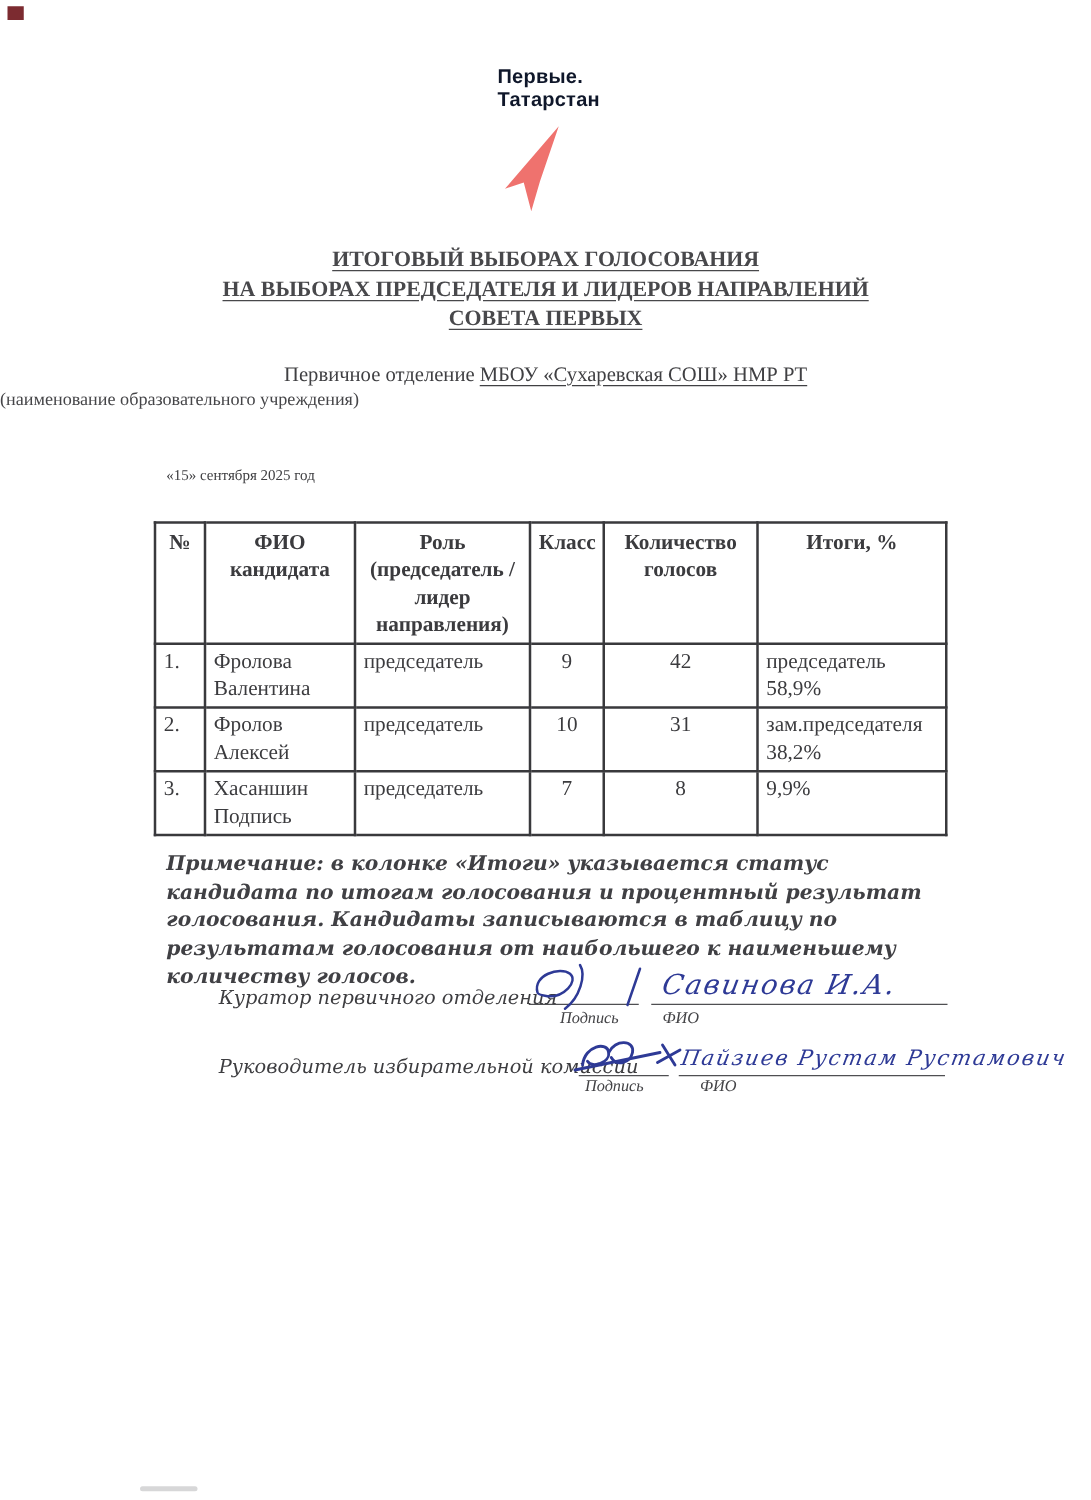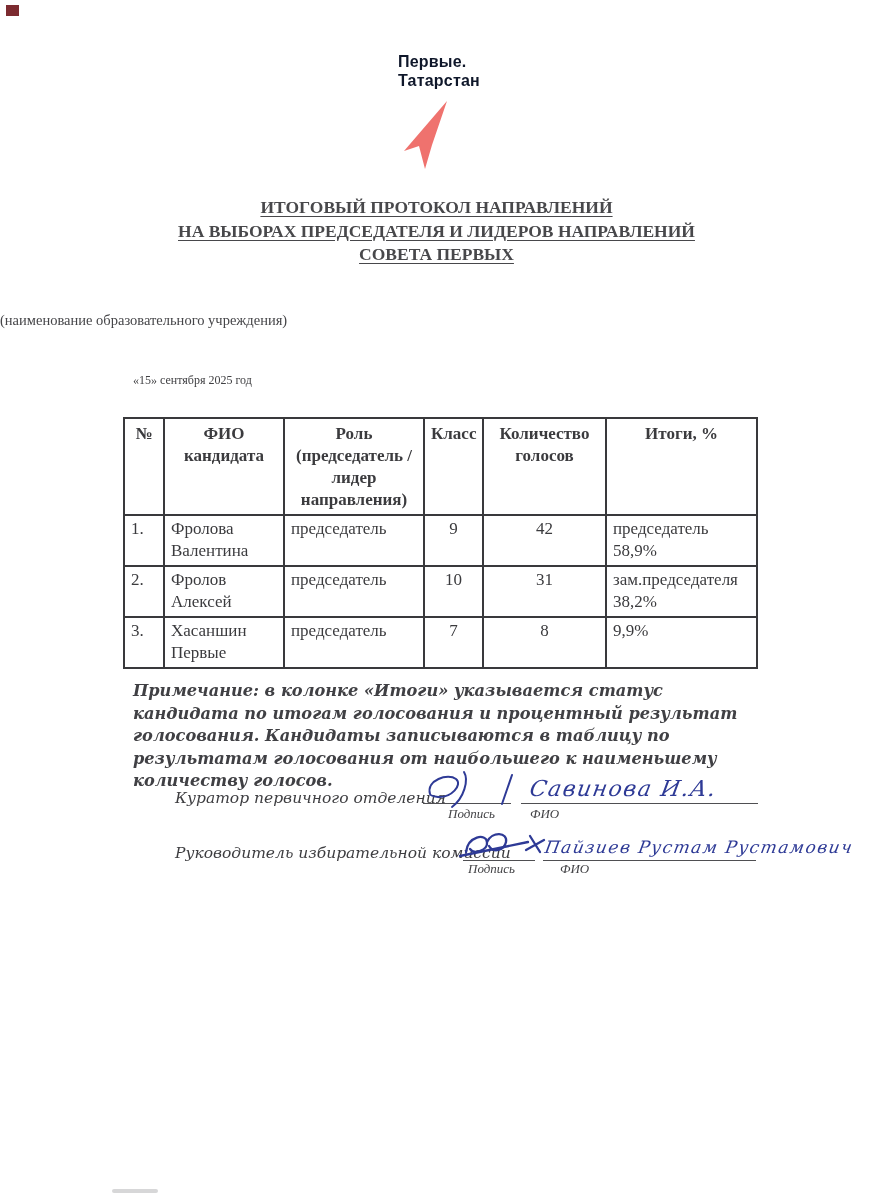--- a/index.html
+++ b/index.html
@@ -56,25 +56,28 @@
 
   <div class="logo-text">
     <div>Первые.</div>
     <div>Татарстан</div>
   </div>
   <svg class="logo-arrow" width="68" height="74" viewBox="0 0 68 74">
     <polygon points="49,4 6,54 21,49 27,72 34,48" fill="#ee6a66" opacity="0.95"></polygon>
   </svg>
 
   <div class="title">
-    <div class="title-line">ИТОГОВЫЙ ПРОТОКОЛ НАПРАВЛЕНИЙ</div>
+    <div class="title-line">ИТОГОВЫЙ ВЫБОРАХ ГОЛОСОВАНИЯ</div>
     <div class="title-line">НА ВЫБОРАХ ПРЕДСЕДАТЕЛЯ И ЛИДЕРОВ НАПРАВЛЕНИЙ</div>
     <div class="title-line">СОВЕТА ПЕРВЫХ</div>
   </div>
 
+  <div class="org-line">
+    <span>Первичное отделение </span><span class="org-name">МБОУ «Сухаревская СОШ» НМР РТ</span>
+  </div>
   <div class="org-caption">(наименование образовательного учреждения)</div>
 
   <div class="date">«15» сентября 2025 год</div>
 
   <table class="results">
     <colgroup>
       <col style="width:40px">
         <col style="width:120px">
         <col style="width:140px">
       <col style="width:59px">
@@ -103,21 +106,21 @@
       <tr>
         <td>2.</td>
         <td>Фролов Алексей</td>
         <td>председатель</td>
         <td class="c">10</td>
         <td class="c">31</td>
         <td>зам.председателя 38,2%</td>
       </tr>
       <tr>
         <td>3.</td>
-        <td>Хасаншин Первые</td>
+        <td>Хасаншин Подпись</td>
         <td>председатель</td>
         <td class="c">7</td>
         <td class="c">8</td>
         <td>9,9%</td>
       </tr>
     </tbody>
   </table>
 
   <div class="note">Примечание: в колонке «Итоги» указывается статус кандидата по итогам голосования и процентный результат голосования. Кандидаты записываются в таблицу по результатам голосования от наибольшего к наименьшему количеству голосов.</div>
 

